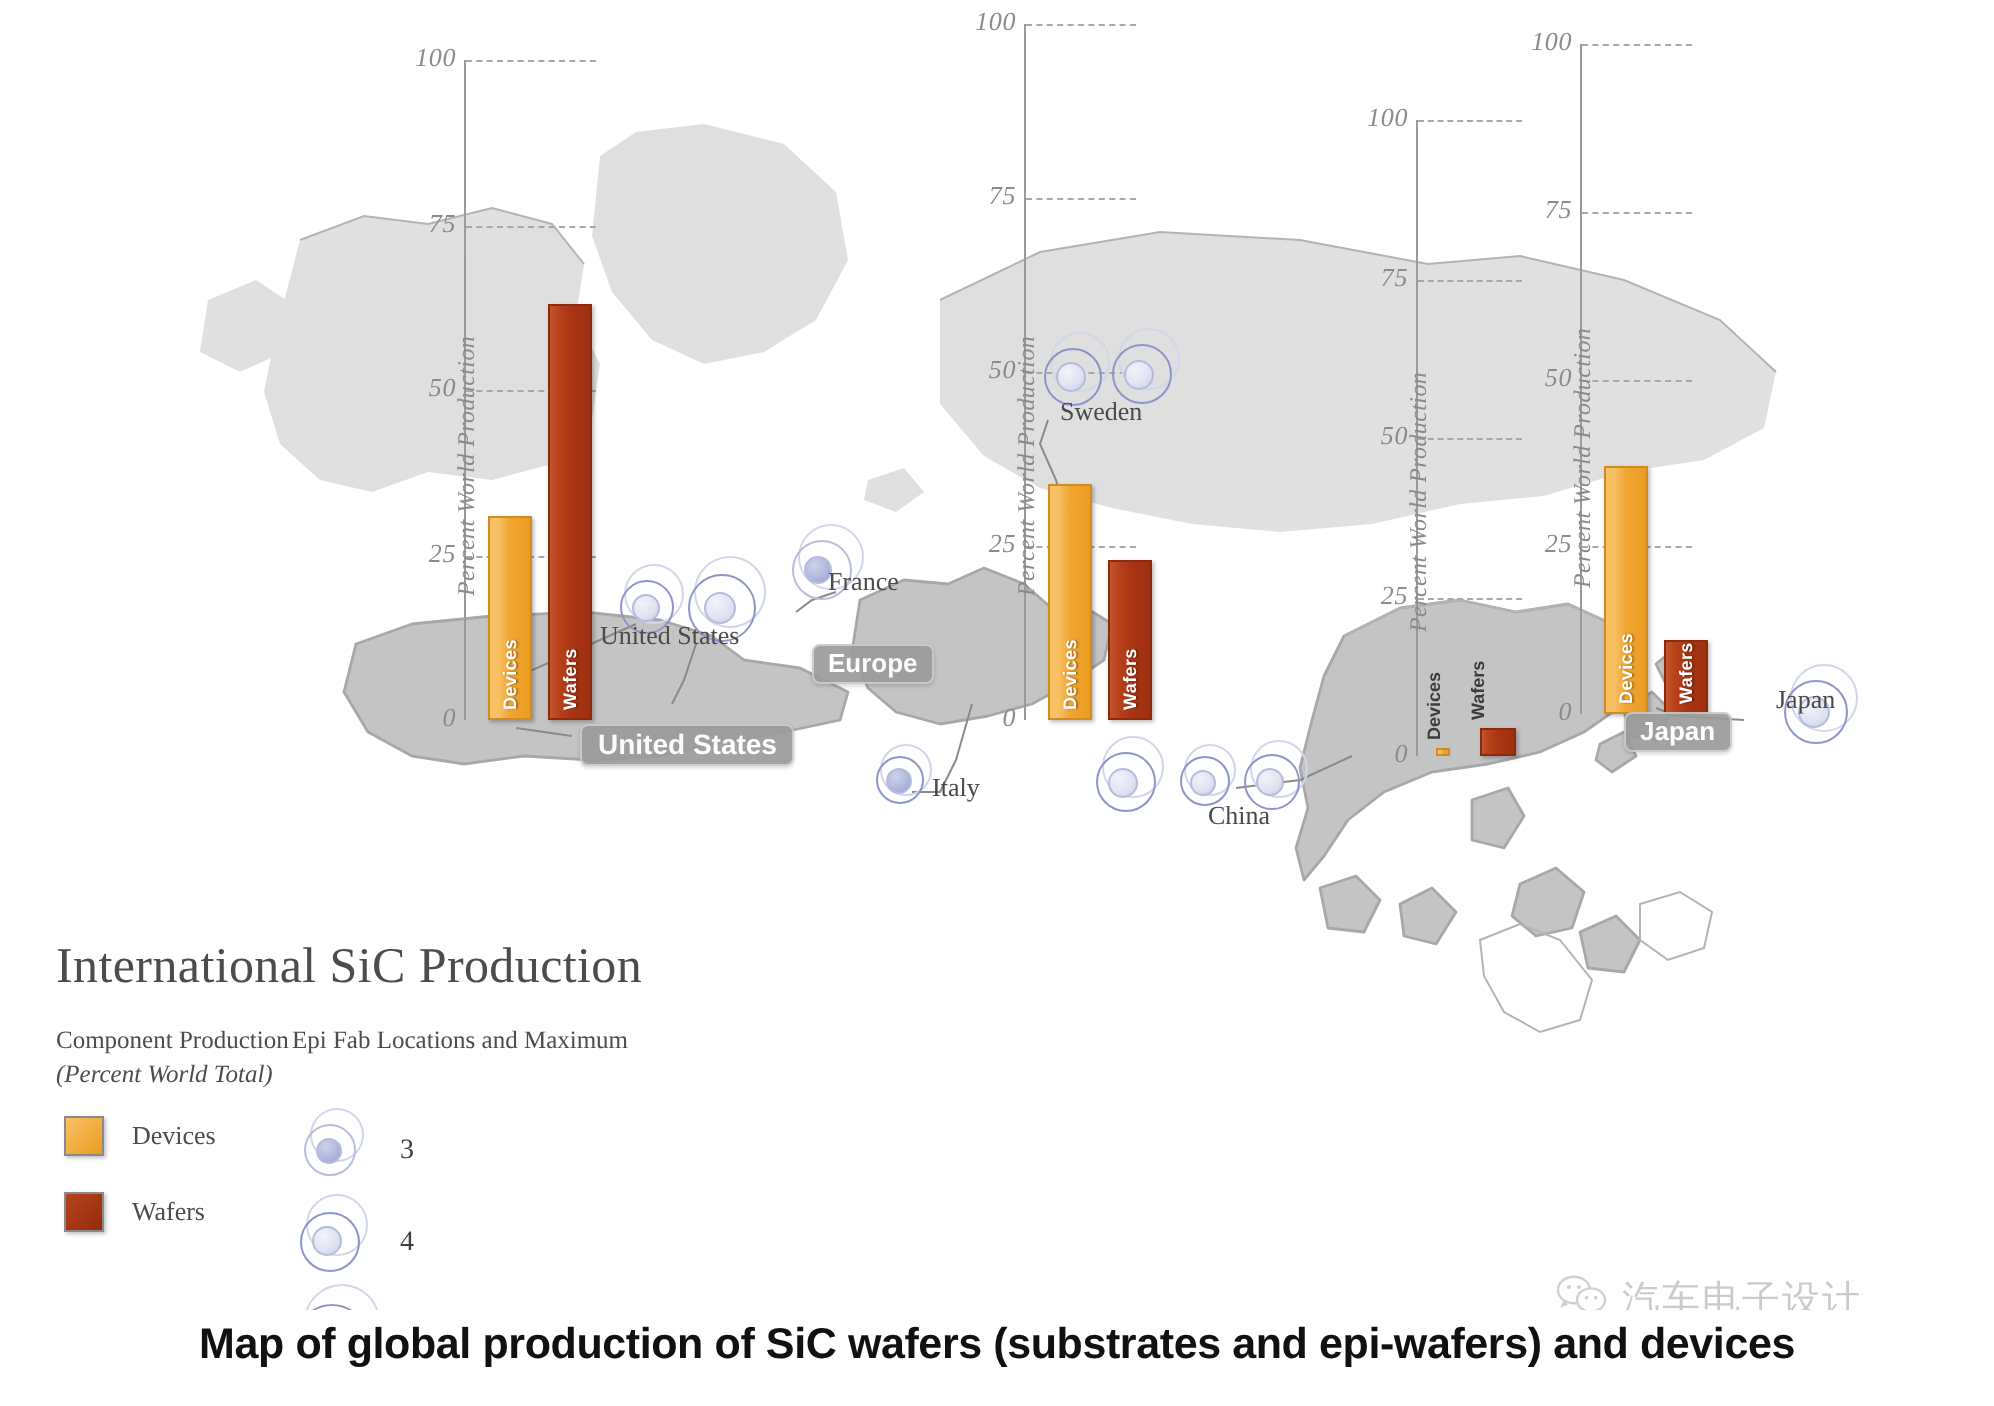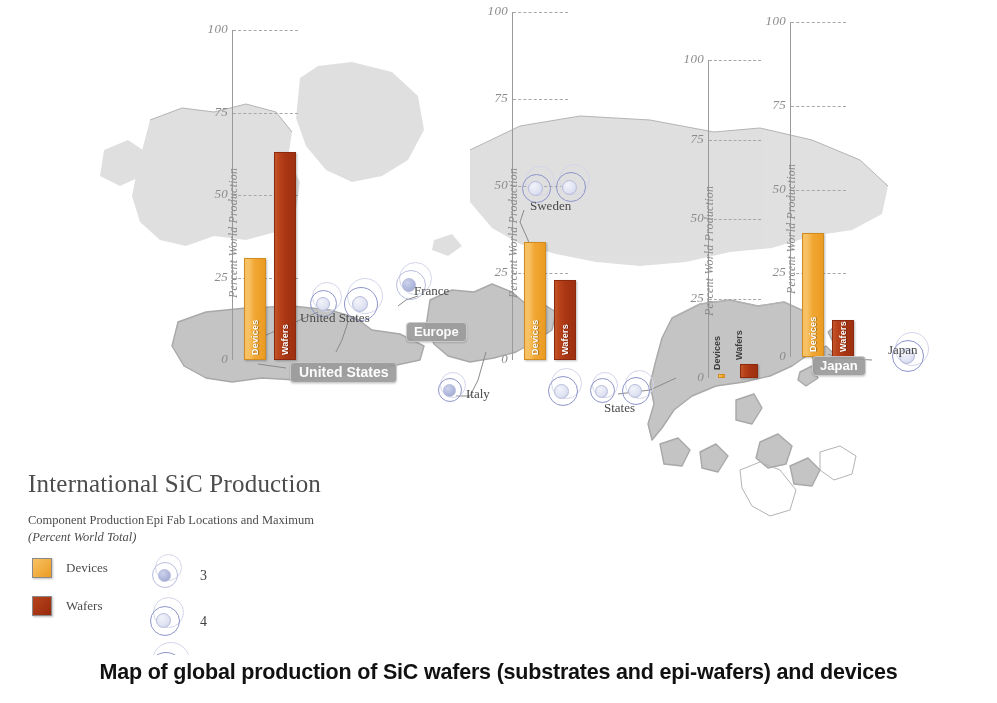--- a/index.html
+++ b/index.html
@@ -434,21 +434,21 @@
   <div class="fab-marker" style="left:590px; top:372px; width:34px; height:34px;">
     <div class="ring faint" style="left:2px; top:0px; width:26px; height:26px;"></div>
     <div class="ring" style="left:0px; top:6px; width:25px; height:25px;"></div>
     <div class="core" style="left:5px; top:13px; width:13px; height:13px;"></div>
   </div>
   <div class="fab-marker" style="left:622px; top:370px; width:38px; height:38px;">
     <div class="ring faint" style="left:3px; top:0px; width:29px; height:29px;"></div>
     <div class="ring" style="left:0px; top:7px; width:28px; height:28px;"></div>
     <div class="core" style="left:6px; top:14px; width:14px; height:14px;"></div>
   </div>
-  <div class="fab-label" style="left:604px; top:400px;">States</div>
+  <div class="fab-label" style="left:604px; top:400px;">China</div>
 
   <div class="fab-marker" style="left:892px; top:332px; width:42px; height:42px;">
     <div class="ring faint" style="left:3px; top:0px; width:34px; height:34px;"></div>
     <div class="ring" style="left:0px; top:8px; width:32px; height:32px;"></div>
     <div class="core" style="left:7px; top:16px; width:16px; height:16px;"></div>
   </div>
   <div class="fab-label" style="left:888px; top:342px;">Japan</div>
 
   <div class="region-pill" style="left:290px; top:362px;">United States</div>
   <div class="region-pill small" style="left:406px; top:322px;">Europe</div>
@@ -501,16 +501,34 @@
             <div class="ring faint" style="left:4px; top:0px; width:38px; height:38px;"></div>
             <div class="ring" style="left:0px; top:10px; width:36px; height:36px;"></div>
 
           </div>
 
         </div>
       </div>
     </div>
   </div>
 
+  <div id="watermark">
+    <span>
+      <svg width="26" height="22" viewBox="0 0 26 22" xmlns="http://www.w3.org/2000/svg">
+        <g fill="none" stroke="#9a9a9a" stroke-width="1.2">
+          <ellipse cx="9" cy="9" rx="8" ry="6.6"></ellipse>
+          <ellipse cx="17.5" cy="14" rx="7" ry="5.8" fill="#ffffff"></ellipse>
+        </g>
+        <g fill="#9a9a9a">
+          <circle cx="6.5" cy="7.5" r="1.05"></circle>
+          <circle cx="11.5" cy="7.5" r="1.05"></circle>
+          <circle cx="15.3" cy="12.8" r="0.95"></circle>
+          <circle cx="19.8" cy="12.8" r="0.95"></circle>
+        </g>
+        <path d="M4 14 L2 18 L6 16.2 Z" fill="#9a9a9a"></path>
+      </svg>
+    </span>
+    <span class="wm-text">汽车电子设计</span>
+  </div>
 
 </div>
 
 <div id="caption">Map of global production of SiC wafers (substrates and epi-wafers) and devices</div>
 
 </body></html>

